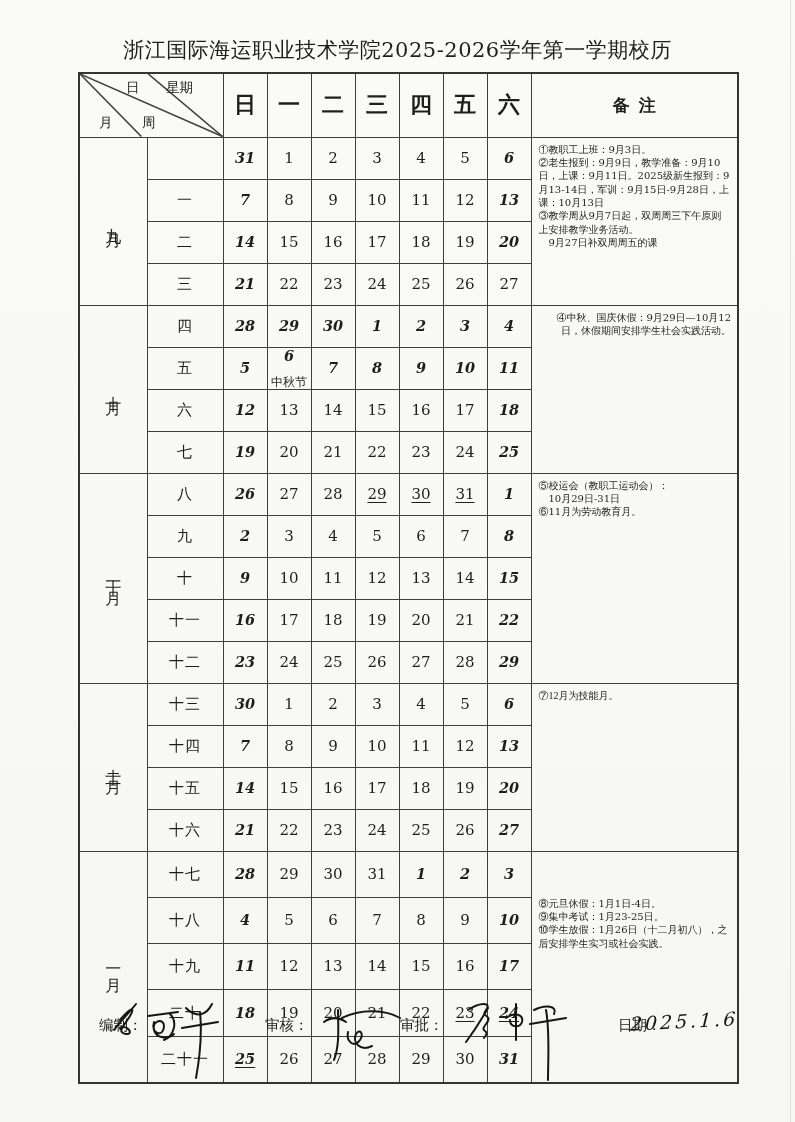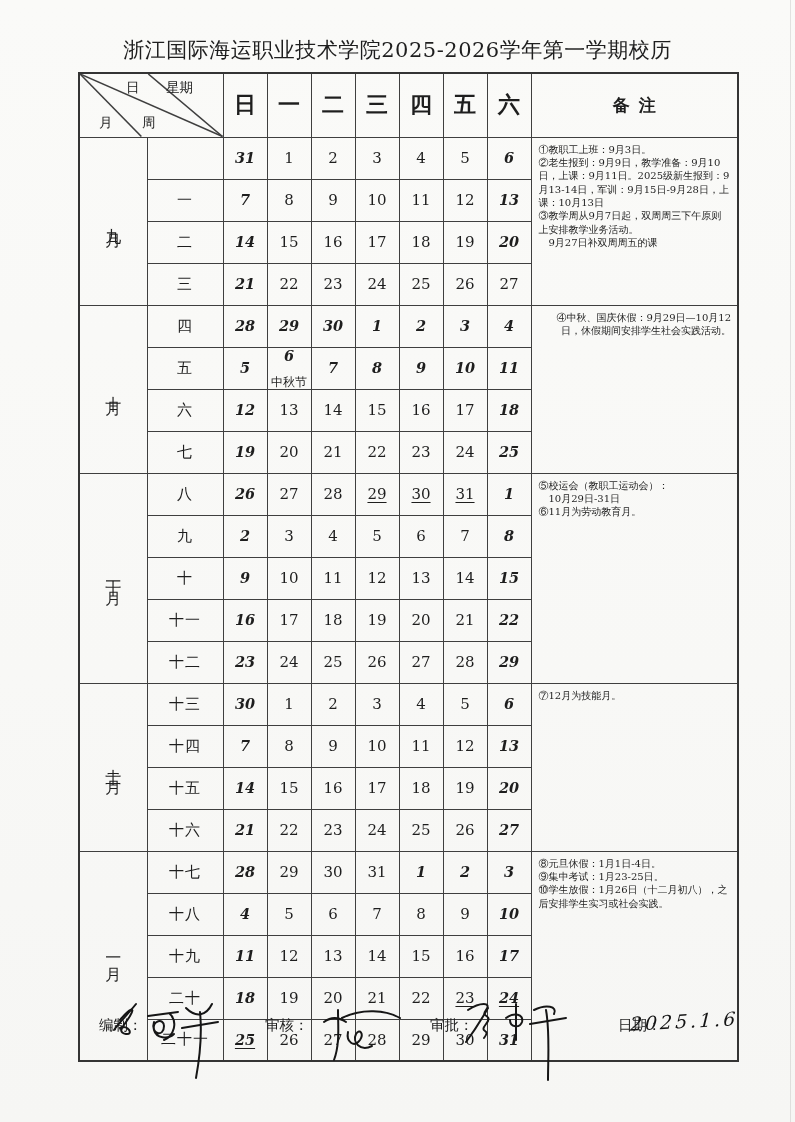--- a/index.html
+++ b/index.html
@@ -53,21 +53,21 @@
   .dnum.it { font-style:italic; font-weight:bold; font-size:14.5px; }
   .dnum.ul { text-decoration:underline; text-underline-offset:3px; text-decoration-thickness:1.4px; }
   .dnote { display:block; font-size:12px; line-height:1; margin-top:12px; letter-spacing:0; }
   td.remark-cell { text-align:left; vertical-align:top; }
   .remark-wrap { padding:5px 6px 0 7px; overflow:hidden; }
   .rp { margin:0; font-size:10px; line-height:1.34; white-space:pre-wrap; word-break:break-all; }
   .footer { position:absolute; left:0; top:1000px; width:795px; height:110px; font-size:14.5px; }
   .footer .flabel { position:absolute; top:16px; }
   .f-compile { left:99px; }
   .f-review  { left:265px; }
-  .f-approve { left:430px; }
+  .f-approve { left:400px; }
   .f-date    { left:618px; }
   .sig { position:absolute; }
   .sig path { fill:none; stroke:#161616; stroke-width:2; stroke-linecap:round; stroke-linejoin:round; }
   .sig-1 { left:106px; top:-10px; }
   .sig-2 { left:312px; top:-4px;  }
   .sig-3 { left:458px; top:-16px; }
   .hand-date {
     position:absolute; left:630px; top:10px;
     font-size:19px; font-style:italic; letter-spacing:3px;
     transform:rotate(-3deg) skewX(-6deg); color:#141414;
@@ -275,21 +275,21 @@
           <td rowspan="4" class="month-cell"><span class="vtext">十二月</span></td>
           <td class="week-cell">十三</td>
           <td class="day-cell"><span class="dnum it">30</span></td>
           <td class="day-cell"><span class="dnum">1</span></td>
           <td class="day-cell"><span class="dnum">2</span></td>
           <td class="day-cell"><span class="dnum">3</span></td>
           <td class="day-cell"><span class="dnum">4</span></td>
           <td class="day-cell"><span class="dnum">5</span></td>
           <td class="day-cell"><span class="dnum it">6</span></td>
           <td rowspan="4" class="remark-cell">
-            <div class="remark-wrap" style="height: 146.4px;">
+            <div class="remark-wrap" style="height: 146.4px; font-family: Liberation Serif, serif;">
               <p class="rp">⑦12月为技能月。</p>
             </div>
           </td>
         </tr>
         <tr>
           <td class="week-cell">十四</td>
           <td class="day-cell"><span class="dnum it">7</span></td>
           <td class="day-cell"><span class="dnum">8</span></td>
           <td class="day-cell"><span class="dnum">9</span></td>
           <td class="day-cell"><span class="dnum">10</span></td>
@@ -321,21 +321,21 @@
           <td rowspan="5" class="month-cell"><span class="vtext">一月</span></td>
           <td class="week-cell">十七</td>
           <td class="day-cell"><span class="dnum it">28</span></td>
           <td class="day-cell"><span class="dnum">29</span></td>
           <td class="day-cell"><span class="dnum">30</span></td>
           <td class="day-cell"><span class="dnum">31</span></td>
           <td class="day-cell"><span class="dnum it">1</span></td>
           <td class="day-cell"><span class="dnum it">2</span></td>
           <td class="day-cell"><span class="dnum it">3</span></td>
           <td rowspan="5" class="remark-cell">
-            <div class="remark-wrap" style="height: 185px;">
+            <div class="remark-wrap" style="height: 185px; margin-top: 40px;">
               <p class="rp">⑧元旦休假：1月1日-4日。</p>
               <p class="rp">⑨集中考试：1月23-25日。</p>
               <p class="rp">⑩学生放假：1月26日（十二月初八），之后安排学生实习或社会实践。</p>
             </div>
           </td>
         </tr>
         <tr>
           <td class="week-cell">十八</td>
           <td class="day-cell"><span class="dnum it">4</span></td>
           <td class="day-cell"><span class="dnum">5</span></td>

